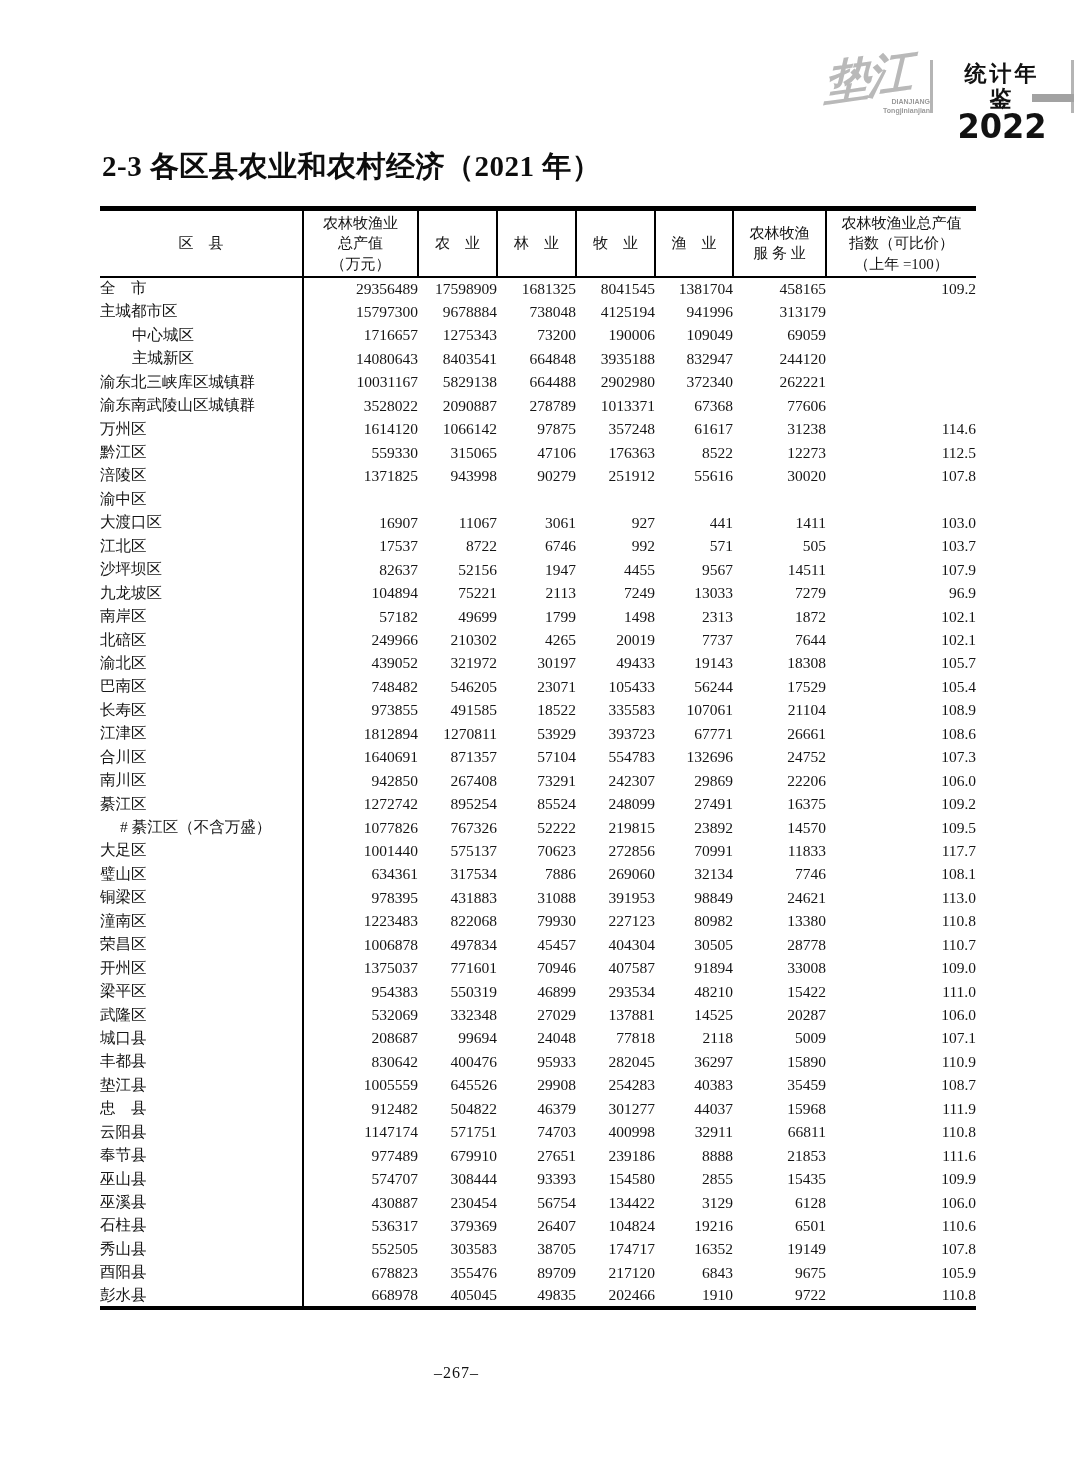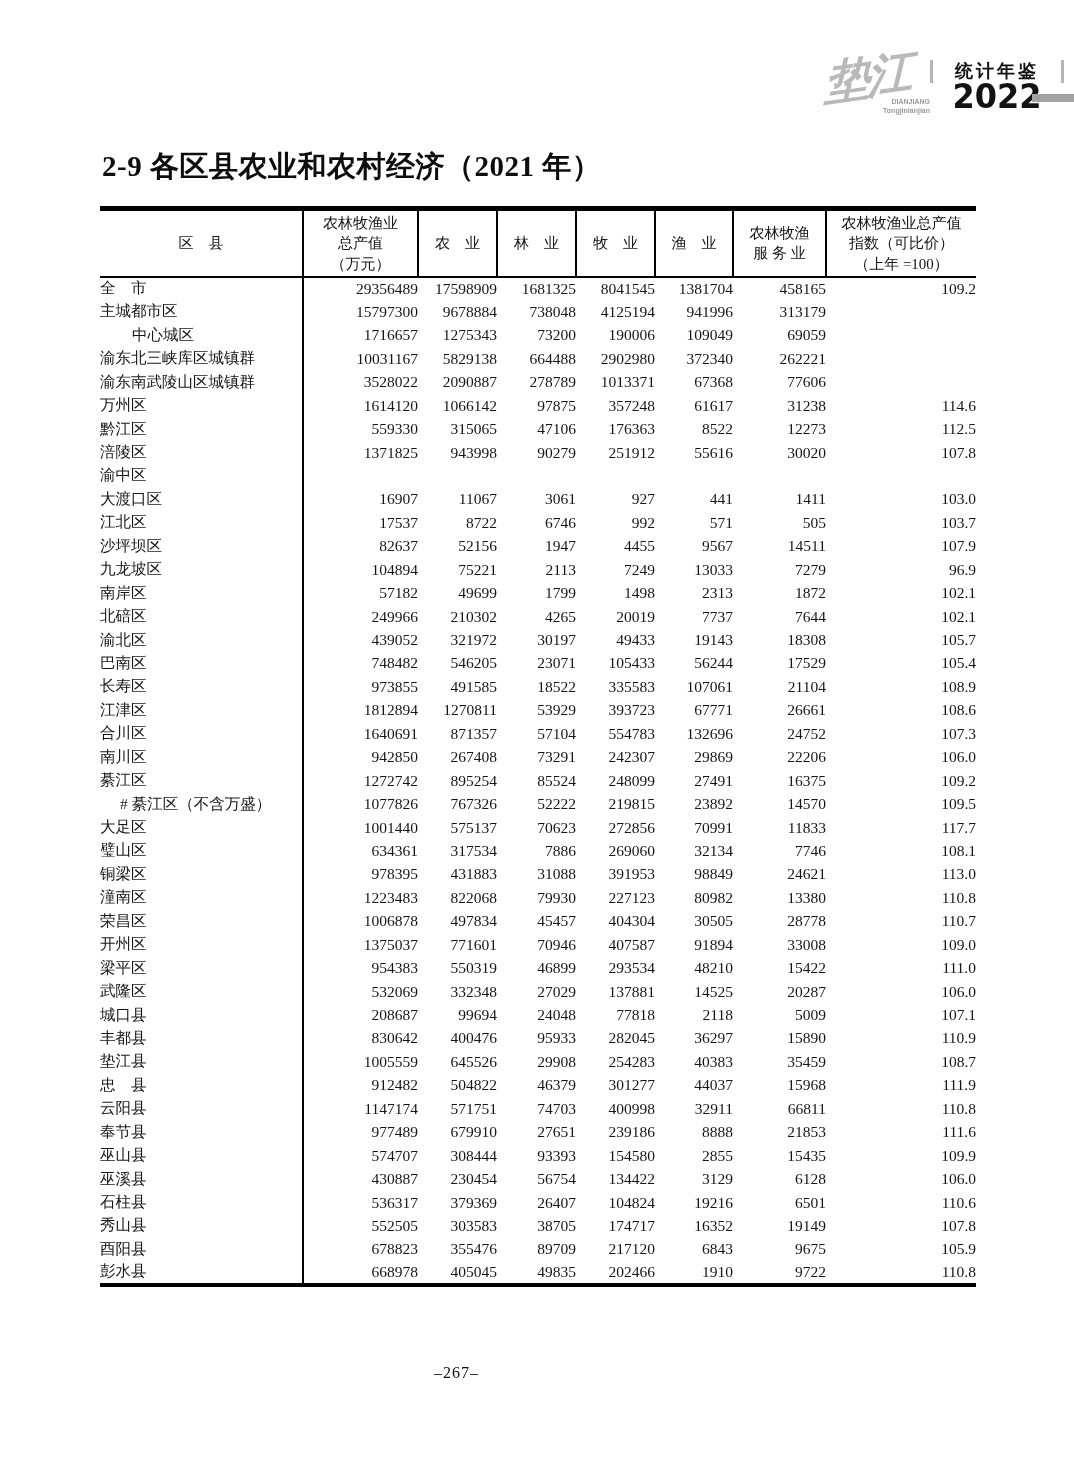--- a/index.html
+++ b/index.html
@@ -23,21 +23,21 @@
   .logo-sub {
     position:absolute; left:40px; top:42px; width:72px;
     font-family:"Liberation Sans","DejaVu Sans",sans-serif;
     font-size:7px; line-height:1.25; font-weight:bold; color:#9a9a9a;
     text-align:right; white-space:pre-line;
   }
   .logo-block { position:absolute; left:112px; top:4px; text-align:center; }
   .logo-yearbook {
     display:inline-block;
     font-family:"DejaVu Sans","Liberation Sans",sans-serif;
-    font-size:18px; font-weight:bold; color:#121212; letter-spacing:3px;
+    font-size:22px; font-weight:bold; color:#121212; letter-spacing:3px;
     line-height:1.15; padding:1px 22px;
     border-left:3px solid #b5b5b5; border-right:3px solid #b5b5b5;
   }
   .logo-year {
     font-family:"DejaVu Sans","Liberation Sans",sans-serif;
     font-size:32px; font-weight:900; color:#121212;
     line-height:0.85; letter-spacing:0px; transform:scaleY(1.05);
   }
   .grey-bar { position:absolute; left:1032px; top:94px; width:42px; height:8px; background:#a2a2a2; }
 
@@ -86,21 +86,21 @@
     <div class="calligraphy">垫江</div>
     <div class="logo-sub">DIANJIANG
 Tongjinianjian</div>
     <div class="logo-block">
       <div class="logo-yearbook">统计年鉴</div>
       <div class="logo-year">2022</div>
     </div>
   </div>
   <div class="grey-bar"></div>
 
-  <h1 class="page-title">2-9 各区县农业和农村经济（2021 年）</h1>
+  <h1 class="page-title">2-3 各区县农业和农村经济（2021 年）</h1>
 
   <div class="table-wrap">
     <table class="agri">
       <colgroup>
         <col style="width:203px">
           <col style="width:115px">
           <col style="width:79px">
           <col style="width:79px">
         <col style="width:79px">
           <col style="width:78px">
@@ -149,20 +149,30 @@
             <td class="c-region ind-1">中心城区</td>
             <td class="num">1716657</td>
             <td class="num">1275343</td>
             <td class="num">73200</td>
             <td class="num">190006</td>
             <td class="num">109049</td>
             <td class="num">69059</td>
             <td class="num"></td>
           </tr>
           <tr>
+            <td class="c-region ind-1">主城新区</td>
+            <td class="num">14080643</td>
+            <td class="num">8403541</td>
+            <td class="num">664848</td>
+            <td class="num">3935188</td>
+            <td class="num">832947</td>
+            <td class="num">244120</td>
+            <td class="num"></td>
+          </tr>
+          <tr>
             <td class="c-region ind-0">渝东北三峡库区城镇群</td>
             <td class="num">10031167</td>
             <td class="num">5829138</td>
             <td class="num">664488</td>
             <td class="num">2902980</td>
             <td class="num">372340</td>
             <td class="num">262221</td>
             <td class="num"></td>
           </tr>
           <tr>

